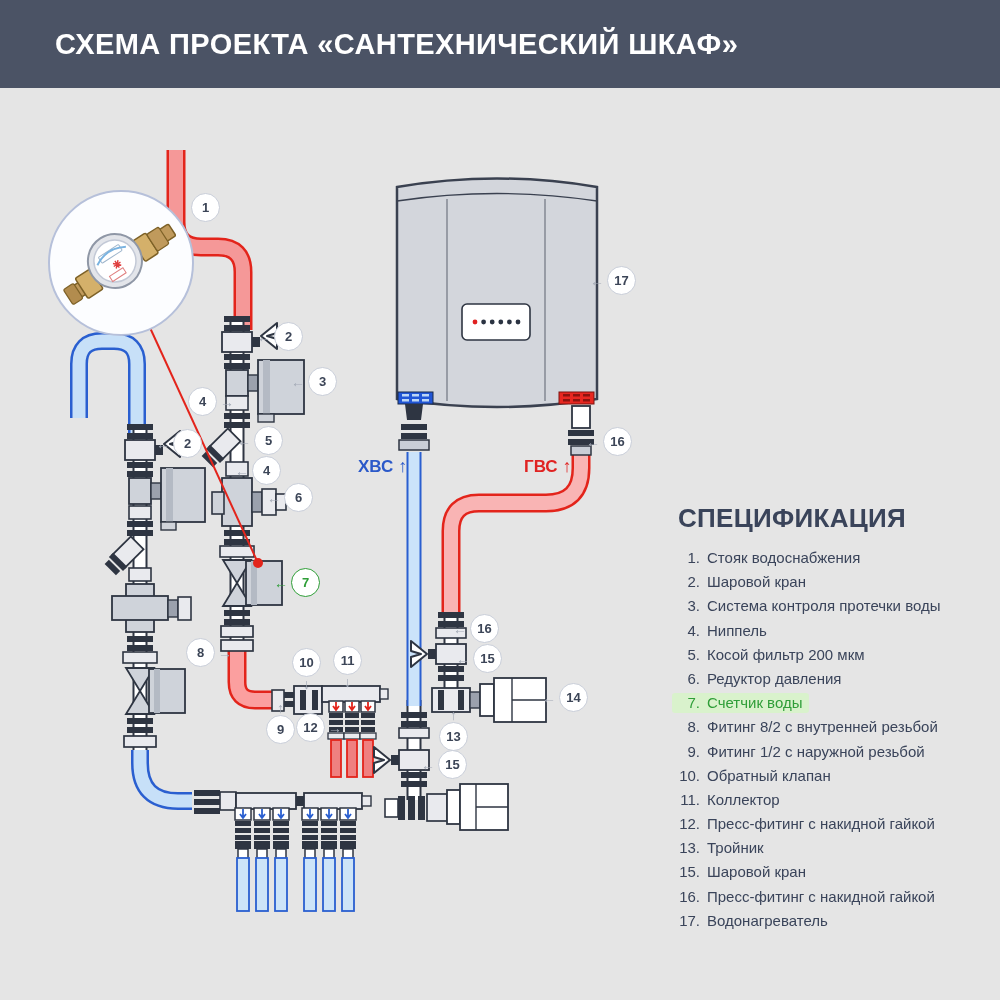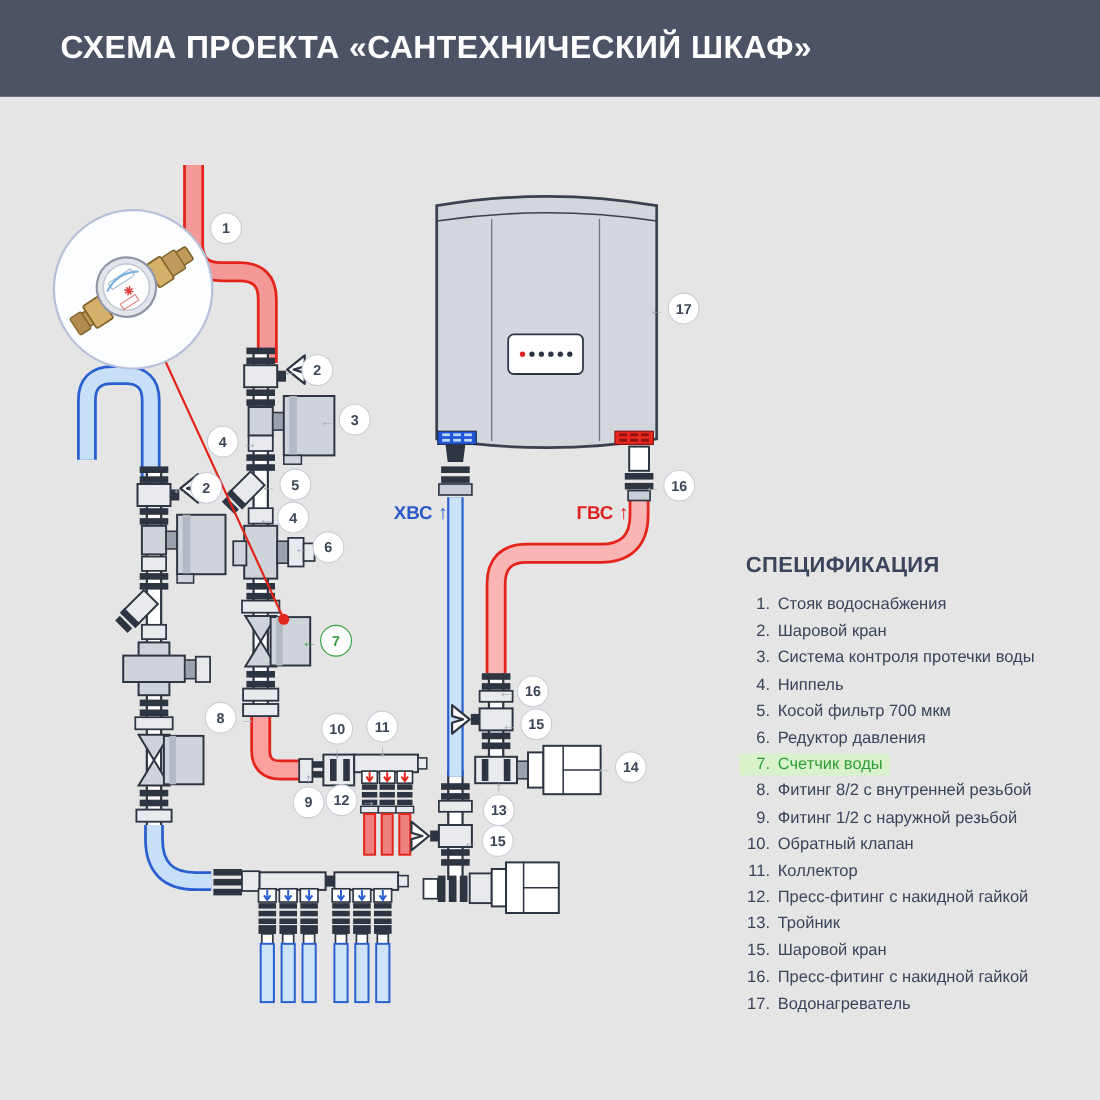--- a/index.html
+++ b/index.html
@@ -22,21 +22,21 @@
   .arr-d{top:100%;left:50%;transform:translateX(-50%);margin-top:1px;}
   .co.green{border-color:#2f9e38;color:#2f9e38;}
   .co.green .arr{color:#2f9e38;}
   
   .flow{position:absolute;z-index:4;font-size:17px;font-weight:700;display:flex;gap:5px;align-items:flex-end;}
   .flow .fa{font-size:18px;font-weight:400;}
   .flow.cold{color:#2b59c9;}
   .flow.hot{color:#e02322;}
   
   .spec{position:absolute;left:672px;top:503px;width:322px;z-index:4;color:#3a445a;}
-  .spec h2{margin:0 0 14px 6px;font-size:20px;font-weight:700;letter-spacing:.3px;color:#3a445a;}
+  .spec h2{margin:0 0 14px 6px;font-size:26px;font-weight:700;letter-spacing:.3px;color:#3a445a;}
   .spec ol{list-style:none;margin:0;padding:0;}
   .spec li{display:flex;width:max-content;max-width:322px;line-height:20px;font-size:15px;
            margin-bottom:4.2px;border-radius:3px;}
   .spec .n{width:28px;flex:none;text-align:right;margin-right:7px;}
   .spec li.hl{background:#d9f2cc;color:#2f9e38;padding-right:7px;}
 </style>
 </head>
 <body>
 
 <div class="stage">
@@ -446,21 +446,21 @@
       <li>
           <span class="n">3.</span>
           <span>Система контроля протечки воды</span>
         </li>
       <li>
           <span class="n">4.</span>
           <span>Ниппель</span>
         </li>
       <li>
           <span class="n">5.</span>
-          <span>Косой фильтр 700 мкм</span>
+          <span>Косой фильтр 200 мкм</span>
         </li>
       <li>
           <span class="n">6.</span>
           <span>Редуктор давления</span>
         </li>
       <li class="hl">
           <span class="n">7.</span>
           <span>Счетчик воды</span>
         </li>
       <li>

